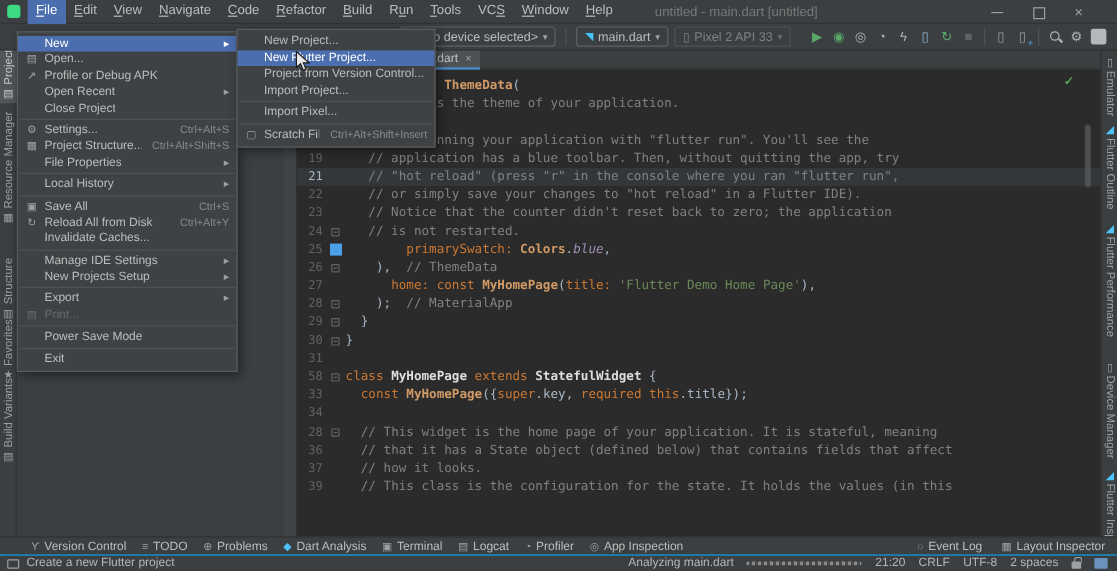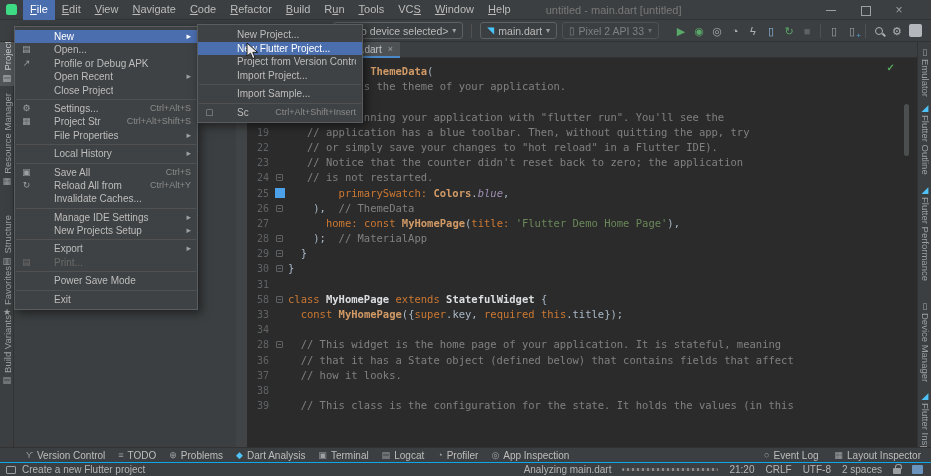--- a/index.html
+++ b/index.html
@@ -83,21 +83,21 @@
   .ct .d{color:#dcdee0;font-weight:bold;}
   .ct .s{color:#6a8759;}
   .ct .m{color:#808080;}
   .ct .i{color:#9f8fb4;font-style:italic;}
 
   
   .menu{position:absolute;background:#3f4244;border:1px solid #5a5d5f;box-shadow:3px 3px 9px rgba(0,0,0,.5);
         padding:3px 0;font-size:10px;color:#bdbdbd;}
   #file-menu{left:14px;top:26px;width:184px;z-index:50;}
   #new-submenu{left:197px;top:24px;width:166px;z-index:51;}
-  .mitem{display:flex;align-items:center;height:13.4px;line-height:13.4px;padding:0 6px 0 4px;gap:20px;white-space:nowrap;}
+  .mitem{display:flex;align-items:center;height:13.4px;line-height:13.4px;padding:0 6px 0 4px;gap:3px;white-space:nowrap;}
   #new-submenu .mitem{height:13.5px;}
   .mico{width:15px;text-align:center;font-size:9px;color:#9da0a3;flex:none;}
   .mlabel{overflow:hidden;}
   .msc{margin-left:auto;color:#8a8a8a;font-size:9px;padding-left:6px;flex:none;}
   .marr{margin-left:auto;font-size:9px;color:#9da0a3;flex:none;}
   .mitem.sel{background:#4b6eaf;color:#fff;}
   .mitem.sel .marr{color:#fff;}
   .mitem.dis{color:#6a6a6a;}
   .mitem.dis .mico{color:#6a6a6a;}
   .msep{height:1px;background:#515151;margin:2px 1px;}
@@ -225,37 +225,37 @@
         <span class="close">×</span>
       </span>
     </div>
     <span class="check">✓</span>
     <div class="code" id="code">
         <div class="crow"><span class="ln">15</span><span class="mk"></span><span class="ct"><span class="p">      </span><span class="k">theme: </span><span class="c">ThemeData</span><span class="p">(</span></span></div>
         <div class="crow"><span class="ln">16</span><span class="mk"></span><span class="ct"><span class="p">   </span><span class="m">// This is the theme of your application.</span></span></div>
         <div class="crow"><span class="ln">17</span><span class="mk"></span><span class="ct"><span class="m">   //</span></span></div>
         <div class="crow"><span class="ln">18</span><span class="mk"></span><span class="ct"><span class="p">   </span><span class="m">// Try running your application with "flutter run". You'll see the</span></span></div>
         <div class="crow"><span class="ln">19</span><span class="mk"></span><span class="ct"><span class="p">   </span><span class="m">// application has a blue toolbar. Then, without quitting the app, try</span></span></div>
+        <div class="crow cur"><span class="ln">21</span><span class="mk"></span><span class="ct"><span class="p">   </span><span class="m">// "hot reload" (press "r" in the console where you ran "flutter run",</span></span></div>
         <div class="crow"><span class="ln">22</span><span class="mk"></span><span class="ct"><span class="p">   </span><span class="m">// or simply save your changes to "hot reload" in a Flutter IDE).</span></span></div>
         <div class="crow"><span class="ln">23</span><span class="mk"></span><span class="ct"><span class="p">   </span><span class="m">// Notice that the counter didn't reset back to zero; the application</span></span></div>
         <div class="crow"><span class="ln">24</span><span class="mk"><span class="fold"></span></span><span class="ct"><span class="p">   </span><span class="m">// is not restarted.</span></span></div>
         <div class="crow"><span class="ln">25</span><span class="mk"><span class="swatch"></span></span><span class="ct"><span class="p">        </span><span class="k">primarySwatch: </span><span class="c">Colors</span><span class="p">.</span><span class="i">blue</span><span class="p">,</span></span></div>
         <div class="crow"><span class="ln">26</span><span class="mk"><span class="fold"></span></span><span class="ct"><span class="p">    ),  </span><span class="m">// ThemeData</span></span></div>
         <div class="crow"><span class="ln">27</span><span class="mk"></span><span class="ct"><span class="p">      </span><span class="k">home: </span><span class="k">const </span><span class="c">MyHomePage</span><span class="p">(</span><span class="k">title: </span><span class="s">'Flutter Demo Home Page'</span><span class="p">),</span></span></div>
         <div class="crow"><span class="ln">28</span><span class="mk"><span class="fold"></span></span><span class="ct"><span class="p">    );  </span><span class="m">// MaterialApp</span></span></div>
         <div class="crow"><span class="ln">29</span><span class="mk"><span class="fold"></span></span><span class="ct"><span class="p">  }</span></span></div>
         <div class="crow"><span class="ln">30</span><span class="mk"><span class="fold"></span></span><span class="ct"><span class="p">}</span></span></div>
         <div class="crow"><span class="ln">31</span><span class="mk"></span><span class="ct"></span></div>
         <div class="crow"><span class="ln">58</span><span class="mk"><span class="fold"></span></span><span class="ct"><span class="k">class </span><span class="d">MyHomePage </span><span class="k">extends </span><span class="d">StatefulWidget </span><span class="p">{</span></span></div>
         <div class="crow"><span class="ln">33</span><span class="mk"></span><span class="ct"><span class="p">  </span><span class="k">const </span><span class="c">MyHomePage</span><span class="p">({</span><span class="k">super</span><span class="p">.key, </span><span class="k">required </span><span class="k">this</span><span class="p">.title});</span></span></div>
         <div class="crow"><span class="ln">34</span><span class="mk"></span><span class="ct"></span></div>
         <div class="crow"><span class="ln">28</span><span class="mk"><span class="fold"></span></span><span class="ct"><span class="p">  </span><span class="m">// This widget is the home page of your application. It is stateful, meaning</span></span></div>
         <div class="crow"><span class="ln">36</span><span class="mk"></span><span class="ct"><span class="p">  </span><span class="m">// that it has a State object (defined below) that contains fields that affect</span></span></div>
         <div class="crow"><span class="ln">37</span><span class="mk"></span><span class="ct"><span class="p">  </span><span class="m">// how it looks.</span></span></div>
-        <div class="crow"><span class="ln">38</span><span class="mk"></span><span class="ct"></span></div>
         <div class="crow"><span class="ln">39</span><span class="mk"></span><span class="ct"><span class="p">  </span><span class="m">// This class is the configuration for the state. It holds the values (in this</span></span></div>
       </div>
     <span class="scrollthumb"></span>
   </div>
 
   <div class="stripe right" id="right-stripe">
       <div class="sitem" style="top: 2px;">
         <span class="sico" style="color: rgb(157, 160, 163);">▯</span>
         <span class="slabel">Emulator</span>
       </div>
@@ -383,21 +383,21 @@
         <span class="mico"></span>
         <span class="mlabel">Project from Version Control...</span>
       </div>
       <div class="mitem">
         <span class="mico"></span>
         <span class="mlabel">Import Project...</span>
       </div>
       <div class="msep"></div>
       <div class="mitem">
         <span class="mico"></span>
-        <span class="mlabel">Import Sample...</span>
+        <span class="mlabel">Import Pixel...</span>
       </div>
       <div class="msep"></div>
       <div class="mitem">
         <span class="mico">▢</span>
         <span class="mlabel">Scratch File</span>
         <span class="msc">Ctrl+Alt+Shift+Insert</span>
       </div>
     </div>
 
   <svg class="cursor" width="13" height="19">

